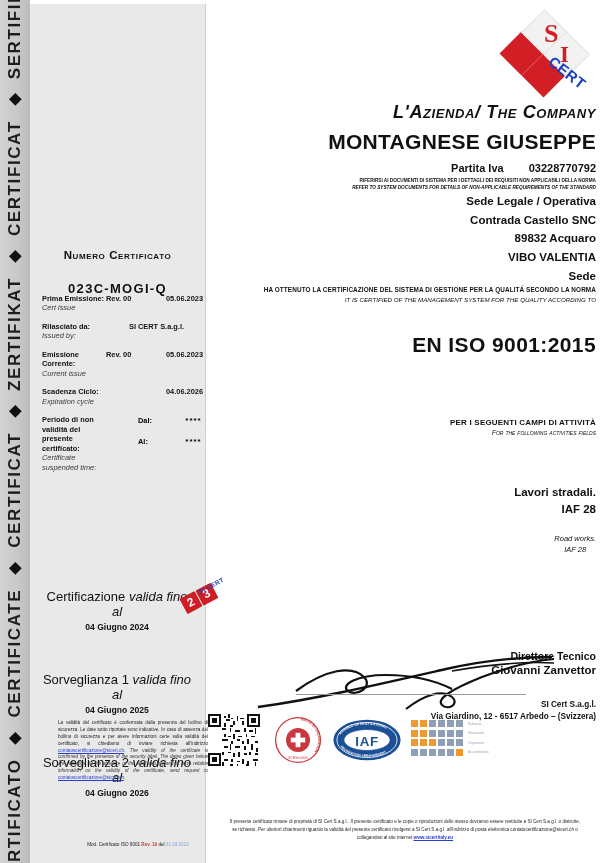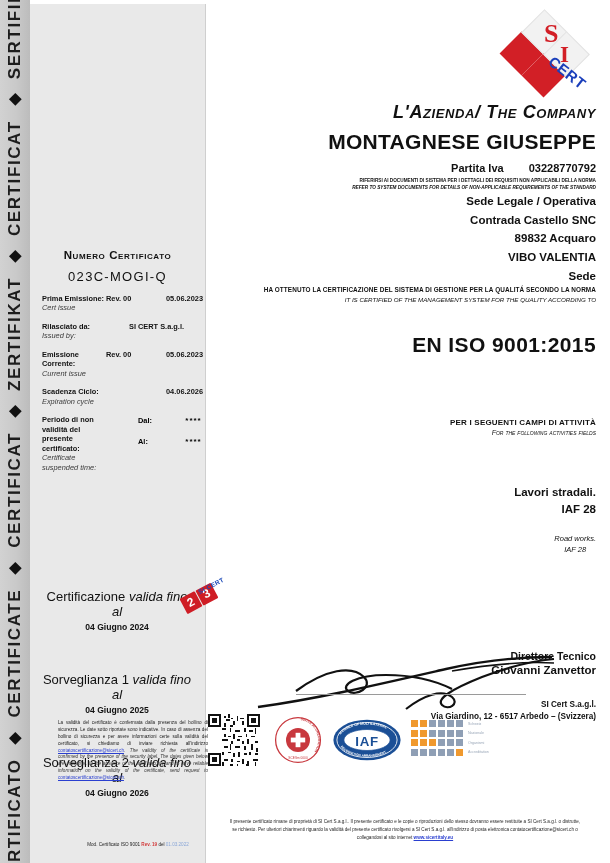--- a/index.html
+++ b/index.html
@@ -16,21 +16,21 @@
   .lang-word{display:inline-block;}
   .lang-diamond{display:inline-block;width:9px;height:9px;background:#111;transform:rotate(45deg);}
 
   
   .left-col{position:absolute;left:30px;top:4px;width:175px;height:863px;
     background:#e9e9e9;border-right:1px solid #cfcfcf;}
 
   .numero-block{position:absolute;left:0;top:245px;width:175px;text-align:center;}
   .numero-title{font-size:11.5px;font-weight:bold;letter-spacing:.6px;color:#111;
     font-variant:small-caps;text-transform:capitalize;}
-  .numero-value{font-size:13px;font-weight:normal;letter-spacing:1.3px;color:#111;margin-top:8px;}
+  .numero-value{font-size:13px;font-weight:bold;letter-spacing:1.3px;color:#111;margin-top:20px;}
 
   .rows{position:absolute;left:12px;top:290px;width:165px;}
   .row{display:flex;align-items:flex-start;margin-bottom:9px;}
   .row .lbl{width:64px;font-size:7.4px;font-weight:bold;color:#111;line-height:1.28;}
   .row .lbl em{display:block;font-weight:normal;font-style:italic;color:#3a3a3a;}
   .row .rev{width:40px;font-size:7.4px;font-weight:bold;color:#111;text-align:left;padding-top:0px;}
   .row .val{flex:1;font-size:7.4px;font-weight:bold;color:#111;text-align:right;padding-right:4px;}
   .row.wide .val{text-align:center;padding-right:0;}
 
   .susp{margin-top:2px;}

